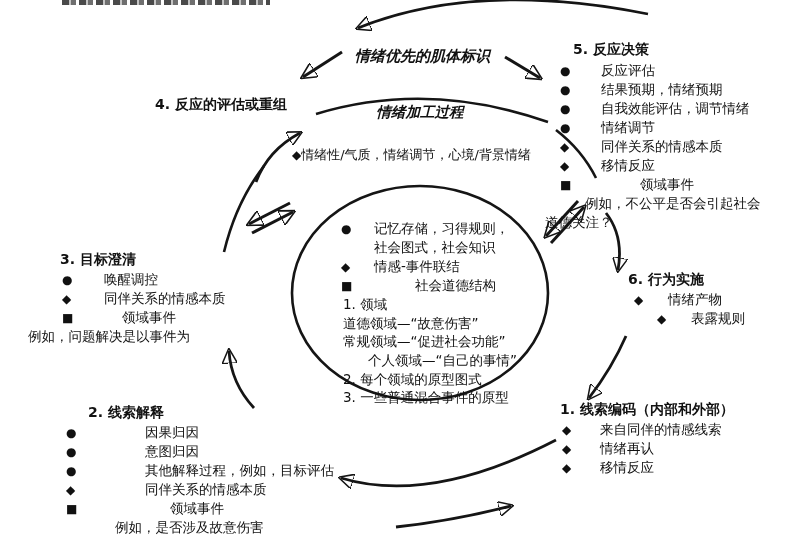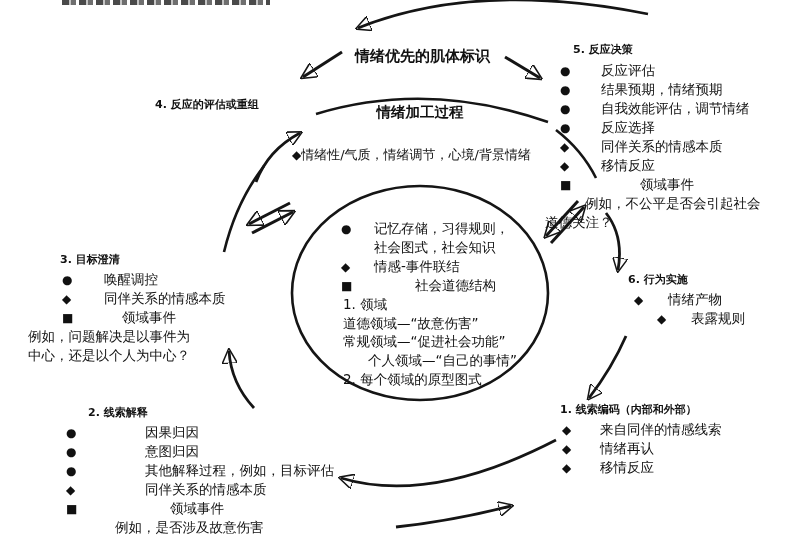--- a/index.html
+++ b/index.html
@@ -1,21 +1,21 @@
 <!DOCTYPE html>
 <html><head>
 <meta charset="utf-8">
 <style>
   html,body{margin:0;padding:0;background:#ffffff;}
   #stage{position:relative;width:789px;height:536px;background:#ffffff;overflow:hidden;
          font-family:"DejaVu Sans","Liberation Sans",sans-serif;color:#111;}
   #arrows{position:absolute;left:0;top:0;width:789px;height:536px;}
-  .txt{position:absolute;white-space:nowrap;font-size:11px;line-height:19px;color:#111;}
+  .txt{position:absolute;white-space:nowrap;font-size:14px;line-height:19px;color:#111;}
   .bold{font-weight:bold;}
-  .ctr{text-align:center;}
+  .ctr{text-align:center;font-style:italic;}
   .row{position:absolute;white-space:nowrap;font-size:13.5px;line-height:19px;}
   .row .blt{display:inline-block;font-size:12px;vertical-align:baseline;}
   .clipped-strip{position:absolute;left:62px;top:0;width:208px;height:5px;
      background:repeating-linear-gradient(90deg,#2a2a2a 0 7px,#bbb 7px 9px,#555 9px 14px,#fff 14px 17px);
      opacity:.85;}
   svg path, svg ellipse, svg line{fill:none;stroke:#151515;}
 </style>
 </head>
 <body>
 
@@ -71,28 +71,29 @@
     <span class="blt" style="width:33px;">◆</span><span>情感-事件联结</span>
   </div>
   <div class="row" style="left:341px;top:276px;">
     <span class="blt" style="width:74px;">■</span><span>社会道德结构</span>
   </div>
   <div class="row" style="left:343px;top:295px;">1. 领域</div>
   <div class="row" style="left:343px;top:314px;">道德领域—“故意伤害”</div>
   <div class="row" style="left:343px;top:332px;">常规领域—“促进社会功能”</div>
   <div class="row" style="left:343px;top:351px;margin-left:25px;">个人领域—“自己的事情”</div>
   <div class="row" style="left:343px;top:370px;">2. 每个领域的原型图式</div>
+  <div class="row" style="left:343px;top:388px;">3. 一些普通混合事件的原型</div>
 
   <div class="txt bold" style="left:155px;top:95px;">4. 反应的评估或重组</div>
 
   <div class="txt bold" style="left:573px;top:40px;">5. 反应决策</div>
   <div class="row" style="left:560px;top:61px;"><span class="blt" style="width:41px;">●</span><span>反应评估</span></div>
   <div class="row" style="left:560px;top:80px;"><span class="blt" style="width:41px;">●</span><span>结果预期，情绪预期</span></div>
   <div class="row" style="left:560px;top:99px;"><span class="blt" style="width:41px;">●</span><span>自我效能评估，调节情绪</span></div>
-  <div class="row" style="left:560px;top:118px;"><span class="blt" style="width:41px;">●</span><span>反应选择</span></div>
+  <div class="row" style="left:560px;top:118px;"><span class="blt" style="width:41px;">●</span><span>情绪调节</span></div>
   <div class="row" style="left:560px;top:137px;"><span class="blt" style="width:41px;">◆</span><span>同伴关系的情感本质</span></div>
   <div class="row" style="left:560px;top:156px;"><span class="blt" style="width:41px;">◆</span><span>移情反应</span></div>
   <div class="row" style="left:560px;top:175px;"><span class="blt" style="width:80px;">■</span><span>领域事件</span></div>
   <div class="row" style="left:585px;top:194px;">例如，不公平是否会引起社会</div>
   <div class="row" style="left:545px;top:213px;">道德关注？</div>
 
   <div class="txt bold" style="left:628px;top:270px;">6. 行为实施</div>
   <div class="row" style="left:634px;top:290px;"><span class="blt" style="width:34px;">◆</span><span>情绪产物</span></div>
   <div class="row" style="left:657px;top:309px;"><span class="blt" style="width:34px;">◆</span><span>表露规则</span></div>
 
@@ -107,15 +108,14 @@
   <div class="row" style="left:66px;top:461px;"><span class="blt" style="width:79px;">●</span><span>其他解释过程，例如，目标评估</span></div>
   <div class="row" style="left:66px;top:480px;"><span class="blt" style="width:79px;">◆</span><span>同伴关系的情感本质</span></div>
   <div class="row" style="left:66px;top:499px;"><span class="blt" style="width:104px;">■</span><span>领域事件</span></div>
   <div class="row" style="left:115px;top:518px;">例如，是否涉及故意伤害</div>
 
   <div class="txt bold" style="left:60px;top:250px;">3. 目标澄清</div>
   <div class="row" style="left:62px;top:270px;"><span class="blt" style="width:42px;">●</span><span>唤醒调控</span></div>
   <div class="row" style="left:62px;top:289px;"><span class="blt" style="width:42px;">◆</span><span>同伴关系的情感本质</span></div>
   <div class="row" style="left:62px;top:308px;"><span class="blt" style="width:60px;">■</span><span>领域事件</span></div>
   <div class="row" style="left:28px;top:327px;">例如，问题解决是以事件为</div>
-  <div class="row" style="left:28px;top:346px;">中心，还是以个人为中心？</div>
 
 </div>
 
 </body></html>

